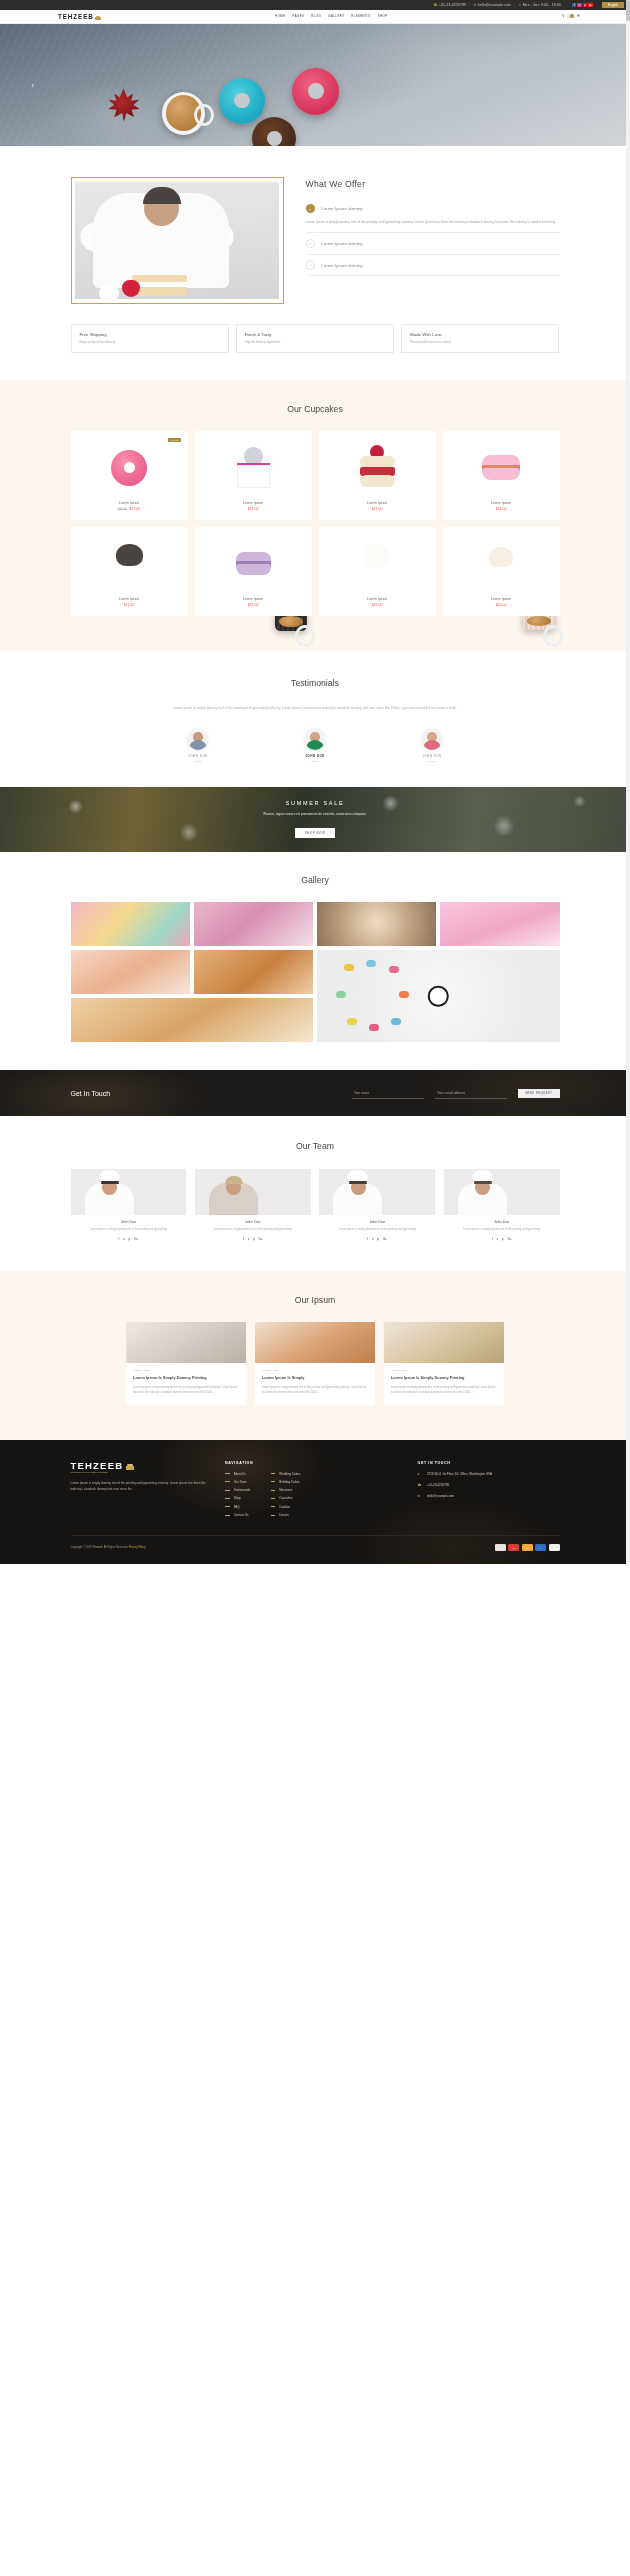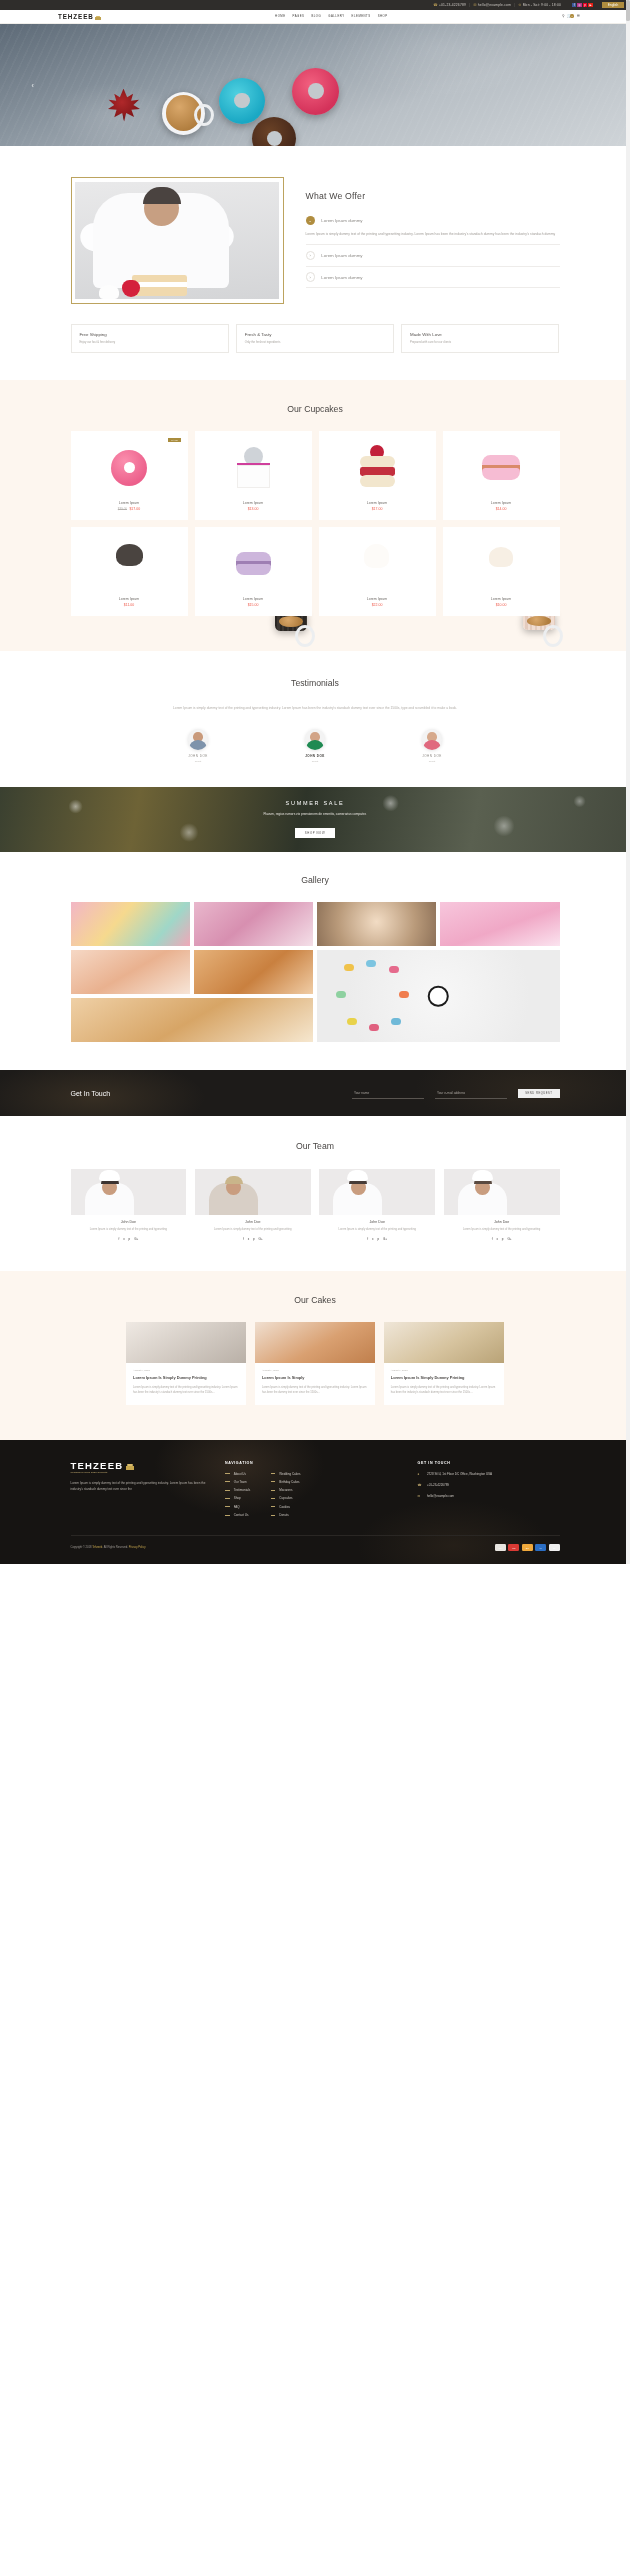--- a/index.html
+++ b/index.html
@@ -84,21 +84,21 @@
   .chef-body{position:absolute;left:17.3px;top:11px;width:136px;height:95px;background:#fbfbfc;border-radius:35px 35px 6.3px 6.3px;}
   .chef-head{position:absolute;left:69px;top:7.9px;width:35px;height:36px;border-radius:50%;background:#c79f82;}
   .chef-hair{position:absolute;left:68px;top:4.7px;width:38px;height:17.3px;border-radius:19px 19px 0 0;background:#4a4340;}
   .chef-arm-l{position:absolute;left:4.7px;top:44px;width:57px;height:28px;background:#fdfdfe;border-radius:14px;transform:rotate(12deg);}
   .chef-arm-r{position:absolute;left:98px;top:44px;width:61px;height:27px;background:#fdfdfe;border-radius:14px;transform:rotate(-10deg);}
   .cakeslice{position:absolute;left:57px;bottom:3.2px;width:55px;height:20.5px;background:#f0d9ae;border-radius:2.4px;}
   .cakeslice:after{content:"";position:absolute;left:0;top:7px;width:55px;height:4.7px;background:#fff;}
   .strawb{position:absolute;left:47px;bottom:1.6px;width:17.3px;height:17.3px;border-radius:50% 50% 60% 60%;background:#d4213c;}
   .whip{position:absolute;left:23.6px;bottom:0;width:20.5px;height:14px;border-radius:50% 50% 4.7px 4.7px;background:#fdfdfd;}
 
-  .offer-body { flex:1; padding-top:1.6px;margin-top:12px; }
+  .offer-body { flex:1; padding-top:1.6px; }
   .offer-title { font-size:8.7px; font-weight:normal; color:#4a4745; margin-bottom:9.5px; letter-spacing:0.2px;}
   .acc-item { border-bottom:0.8px solid #eeecea; }
   .acc-head { display:flex; align-items:center; gap:6.3px; padding:5.5px 0; cursor:pointer; }
   .acc-dot { width:9.5px;height:9.5px;border-radius:50%;display:inline-flex;align-items:center;justify-content:center;
              font-size:3.9px;color:#fff; background:#b08d3f; flex:none;}
   .acc-dot.closed { background:#fff; border:0.8px solid #e3e0db; color:#9a958e; }
   .acc-label { font-size:4.4px; color:#8d8a86; }
   .acc-body { font-size:3.3px; line-height:2.05; color:#a09c97; padding:0 0 7px 0; }
 
   .feat-row { display:flex; gap:7px; margin-top:20.5px; }
@@ -639,21 +639,21 @@
             <span>G+</span>
           </div>
         </div>
 
       </div>
     </div>
   </section>
 
   <section class="blog">
     <div class="container">
-      <h2 class="sec-title">Our Cakes</h2>
+      <h2 class="sec-title">Our Ipsum</h2>
       <div class="blog-grid">
 
         <article class="blog-card">
           <div class="blog-img bi-1"></div>
           <div class="blog-body">
             <div class="blog-date">August 9, 2018</div>
             <h3 class="blog-title">Lorem Ipsum Is Simply Dummy Printing</h3>
             <p class="blog-ex">Lorem Ipsum is simply dummy text of the printing and typesetting industry. Lorem Ipsum has been the industry's standach dummy text ever since the 1500s...</p>
           </div>
         </article>

